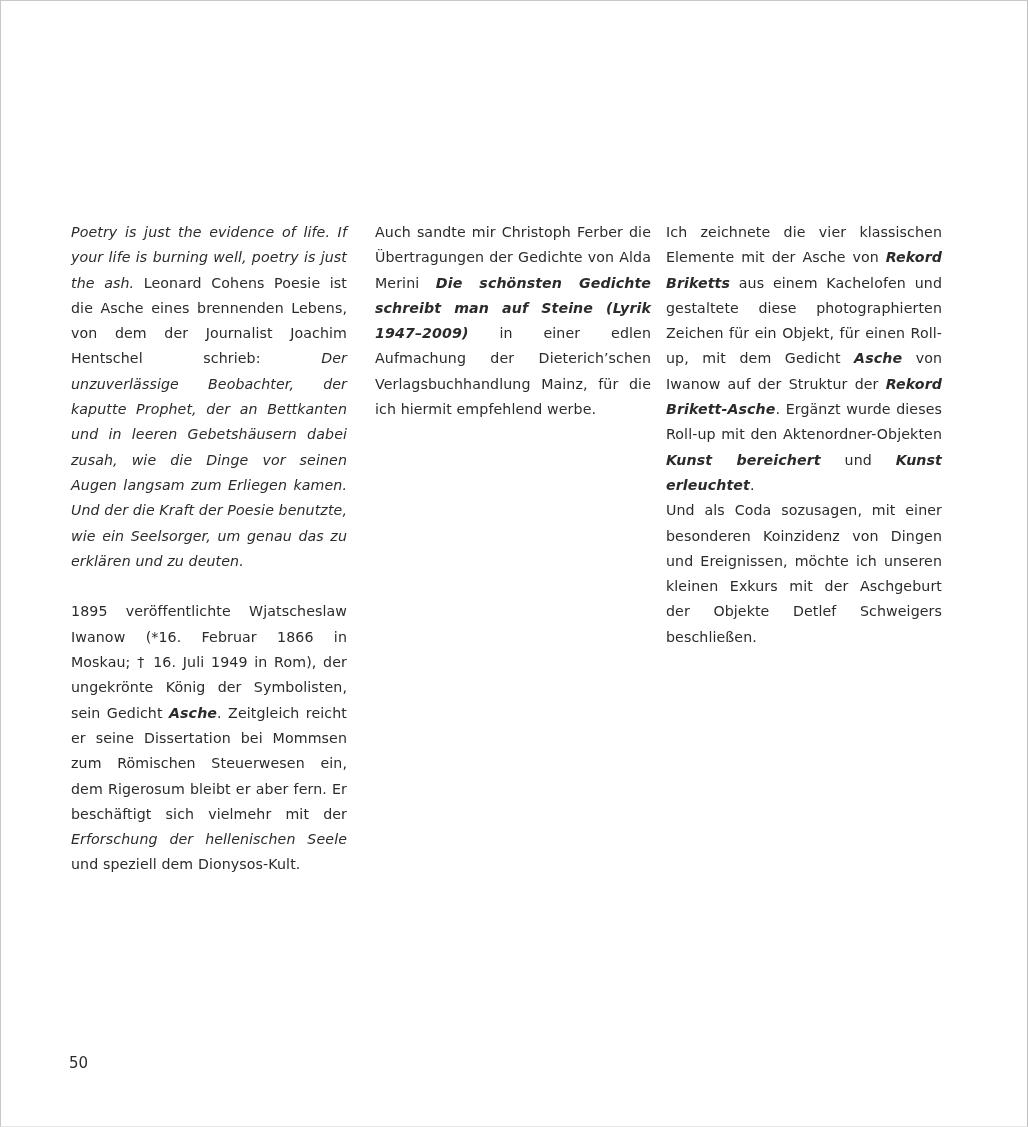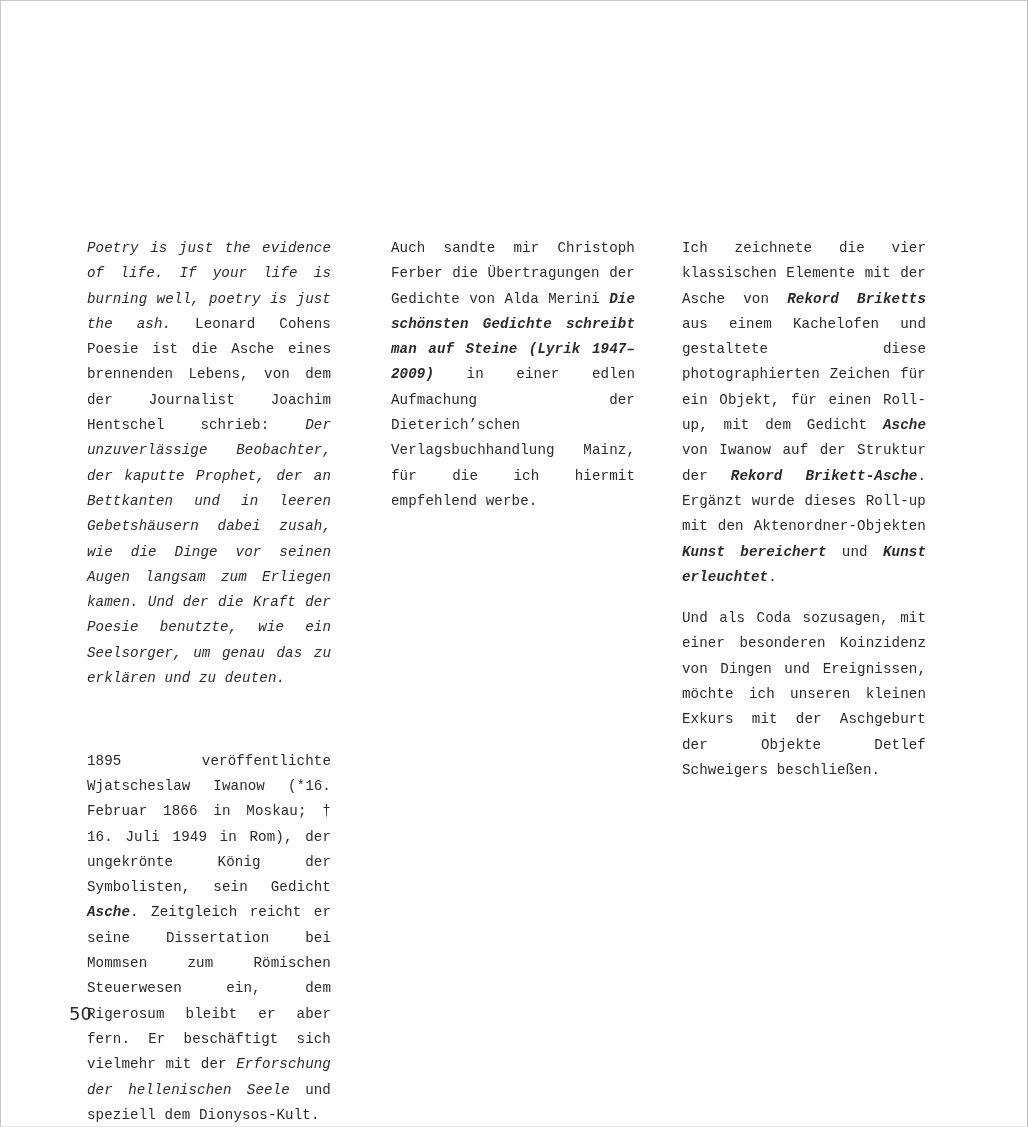--- a/index.html
+++ b/index.html
@@ -8,30 +8,30 @@
       position: absolute; left: 0; top: 0; width: 1026px; height: 1125px;
       border: 1px solid #c8c8c8; border-bottom-color: #e6e6e6; border-right-color: #bdbdbd;
       background: #ffffff;
     }
     .col {
       position: absolute; top: 219px; width: 276px;
       font-family: "DejaVu Sans", sans-serif;
       font-size: 14.2px; line-height: 25.3px; color: #2b2b2b;
       text-align: justify; letter-spacing: 0.1px;
     }
-    .col p { margin: 16px; font-family: Liberation Mono, monospace; }
+    .col p { margin: 0; }
     .col .gap { height: 25.3px; }
     #col1 { left: 70px; }
     #col2 { left: 374px; }
     #col3 { left: 665px; }
     .it { font-style: italic; }
     .bi { font-style: italic; font-weight: bold; }
     .page-number {
-      position: absolute; left: 68px; top: 1002px;
-      font-family: "DejaVu Sans", sans-serif; font-size: 18px; color: #2b2b2b;
+      position: absolute; left: 68px; top: 1053px;
+      font-family: "DejaVu Sans", sans-serif; font-size: 15px; color: #2b2b2b;
     }
   </style>
 </head>
 <body>
 
 <div class="page">
 
   <div class="col" id="col1">
     <p>
       <span class="it">Poetry is just the evidence of life. If your life is burning well, poetry is just the ash.</span><span> Leonard Cohens Poesie ist die Asche eines brennenden Lebens, von dem der Journalist Joachim Hentschel schrieb: </span><span class="it">Der unzuverlässige Beobachter, der kaputte Prophet, der an Bettkanten und in leeren Gebetshäusern dabei zusah, wie die Dinge vor seinen Augen langsam zum Erliegen kamen. Und der die Kraft der Poesie benutzte, wie ein Seelsorger, um genau das zu erklären und zu deuten.</span>

